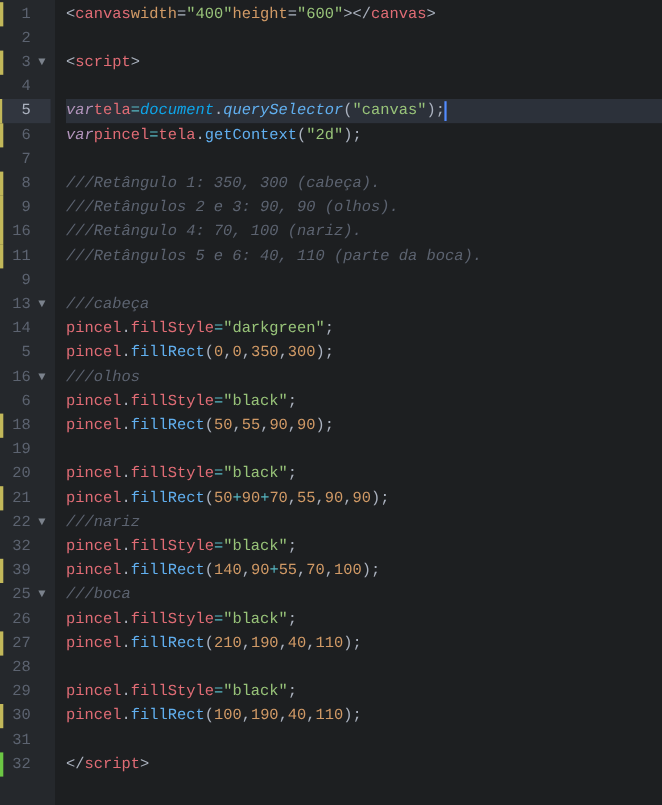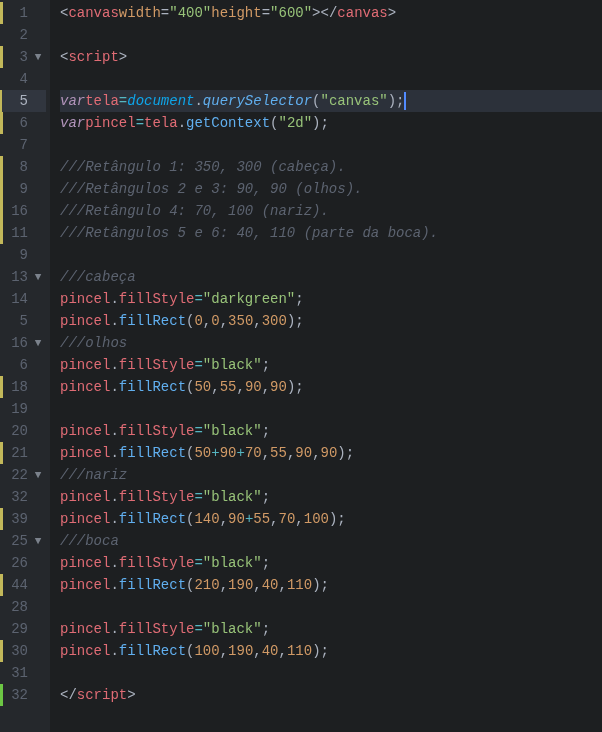--- a/index.html
+++ b/index.html
@@ -224,21 +224,21 @@
       </div>
       <div class="gutter-line">
         <span class="num">25</span>
         <span class="fold">▼</span>
       </div>
       <div class="gutter-line">
         <span class="num">26</span>
         <span class="fold"></span>
       </div>
       <div class="gutter-line">
-        <span class="num">44</span>
+        <span class="num">27</span>
         <span class="fold"></span>
       </div>
       <div class="gutter-line">
         <span class="num">28</span>
         <span class="fold"></span>
       </div>
       <div class="gutter-line">
         <span class="num">29</span>
         <span class="fold"></span>
       </div>

